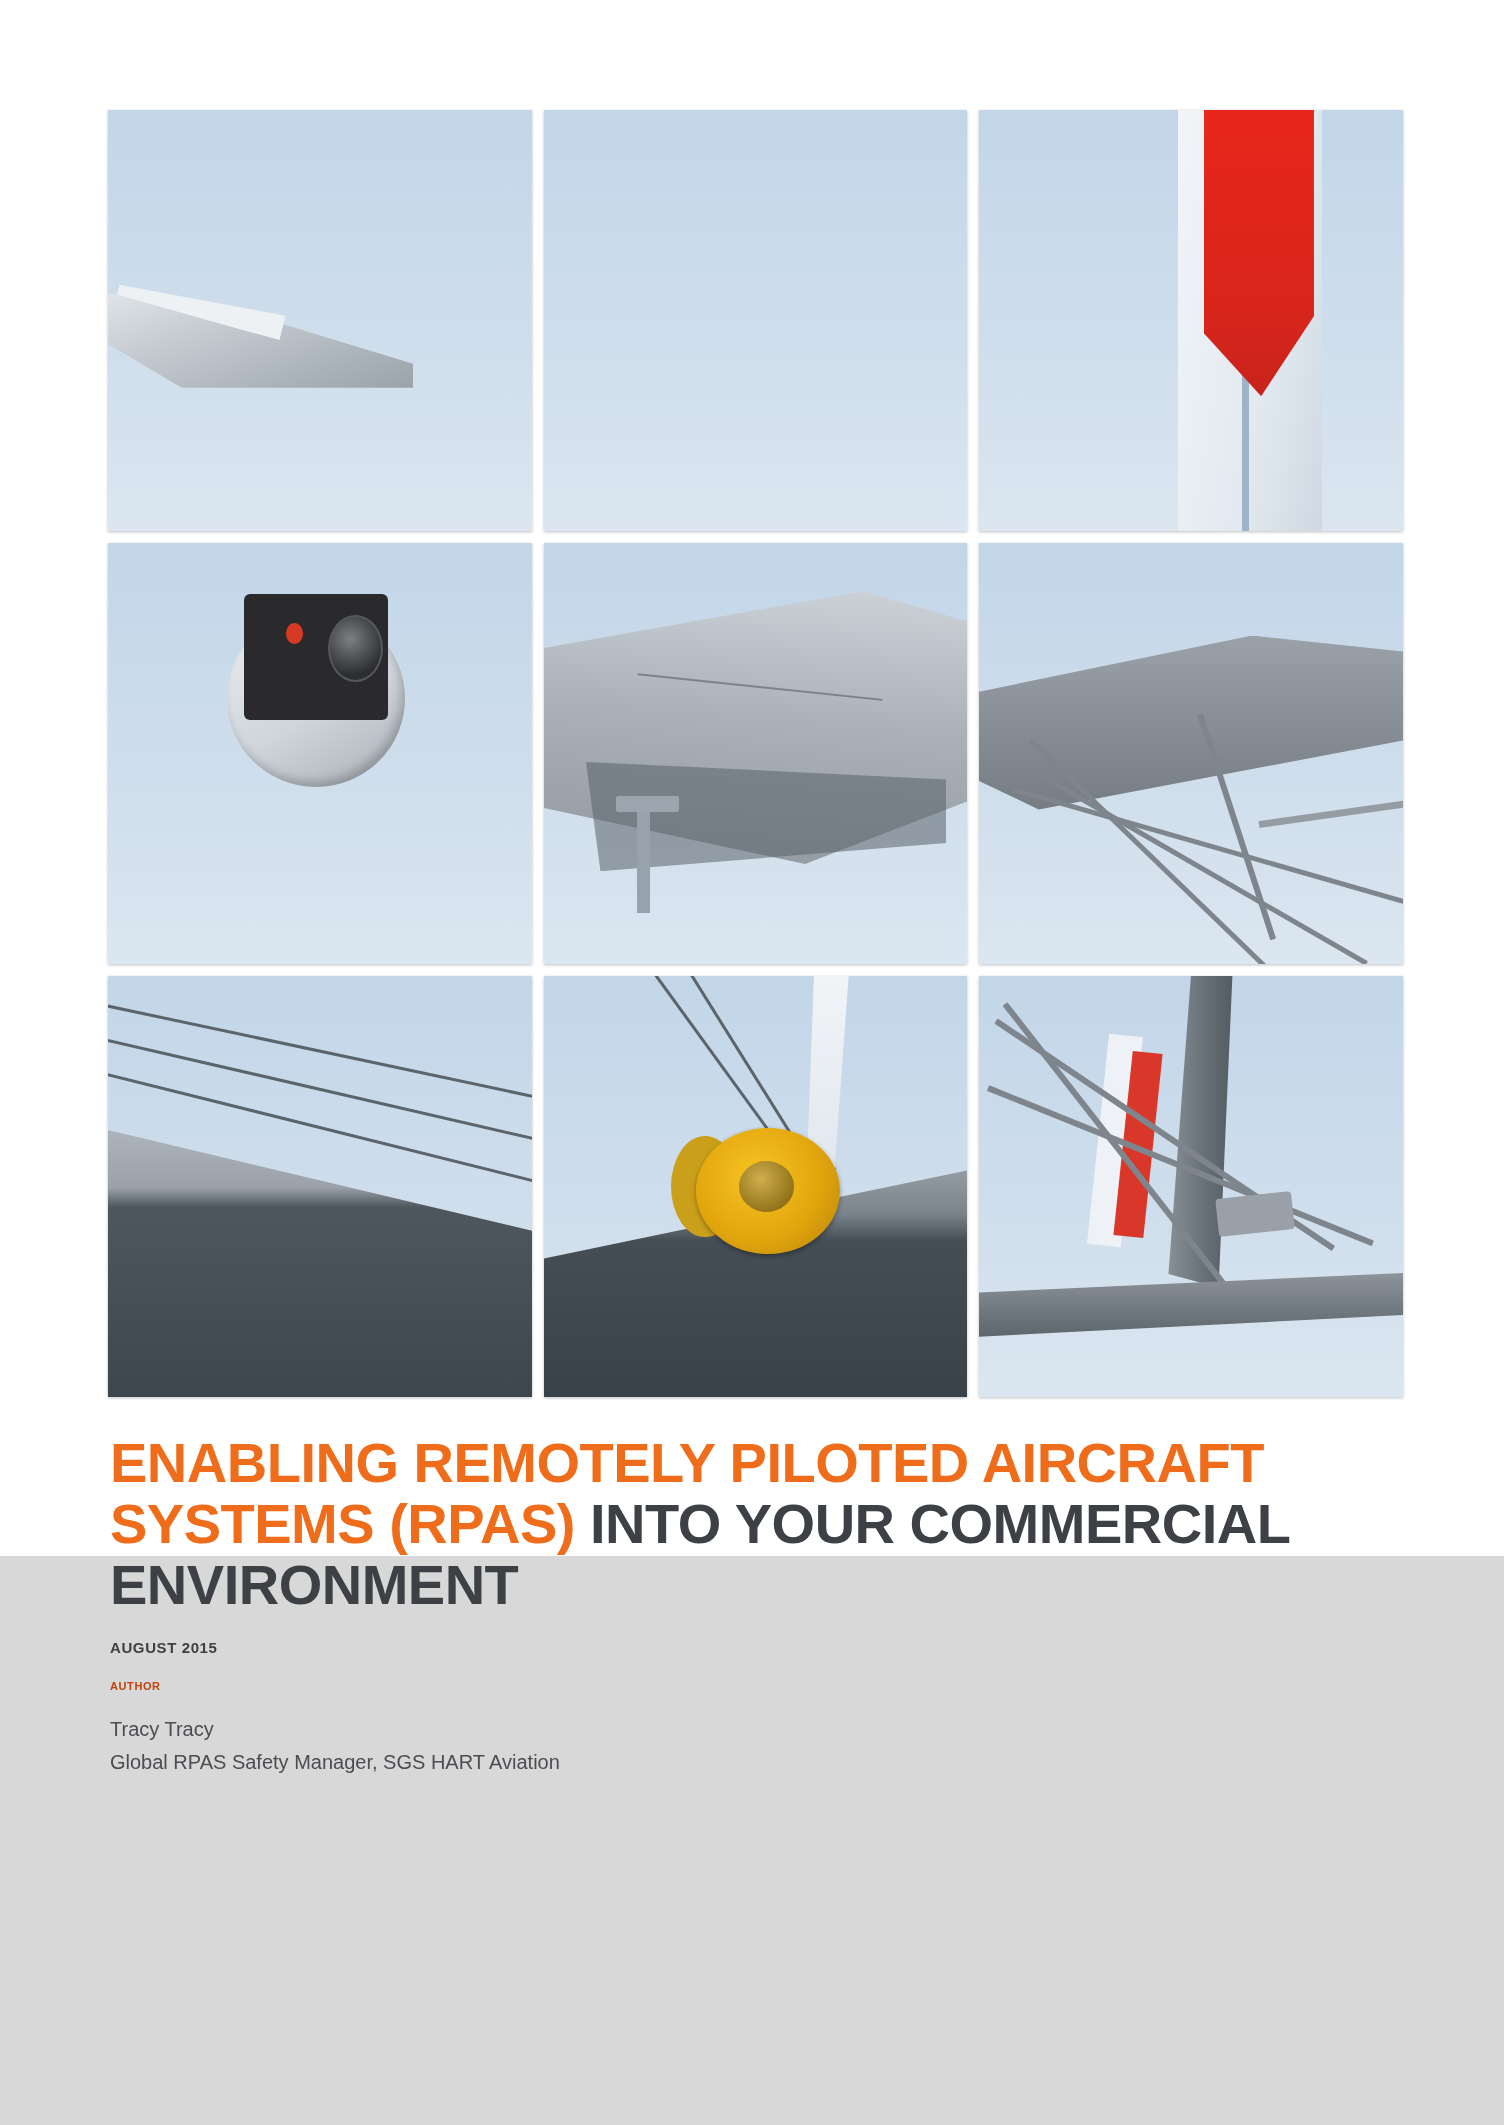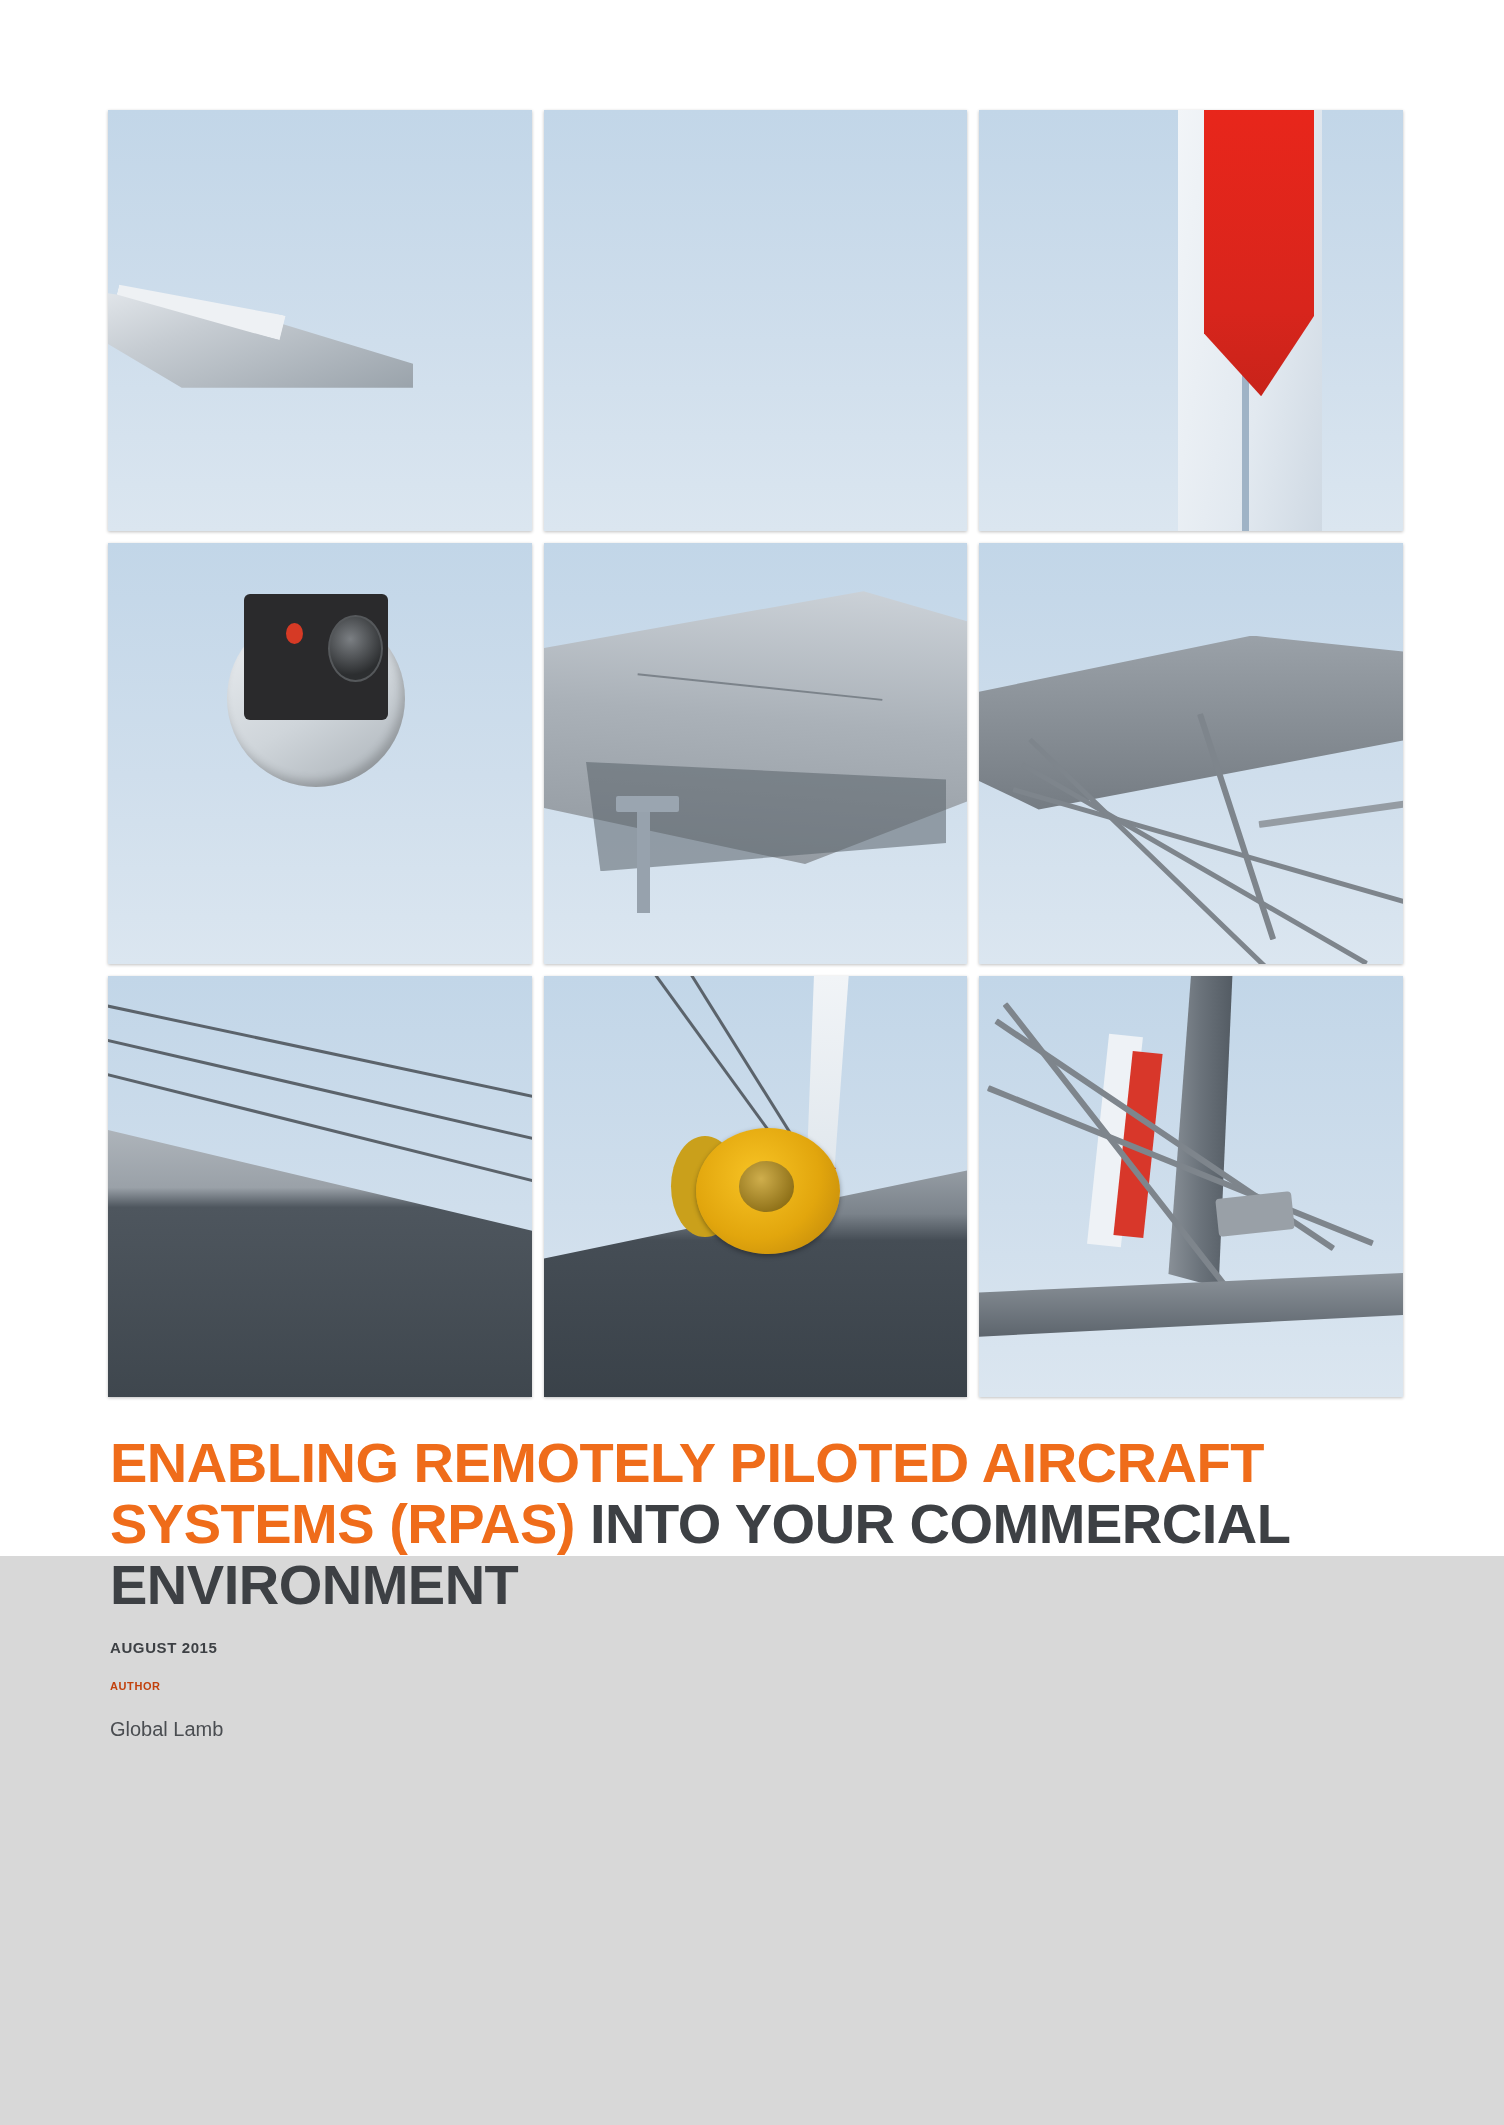--- a/index.html
+++ b/index.html
@@ -489,18 +489,19 @@
     </div>
 
   </div>
 
   <div class="titleblock">
     <h1 class="doc-title"><span class="hl">ENABLING REMOTELY PILOTED AIRCRAFT</span><br><span class="hl">SYSTEMS (RPAS)</span><span> INTO YOUR COMMERCIAL</span><br><span>ENVIRONMENT</span></h1>
 
     <div class="meta">
       <div class="date">AUGUST 2015</div>
       <div class="authorlabel">AUTHOR</div>
-      <div class="authorname">Global Lamb</div>
+      <div class="authorname">Tracy Tracy</div>
+      <div class="authorrole">Global RPAS Safety Manager, SGS HART Aviation</div>
     </div>
   </div>
 
 
 </div>
 
 </body></html>

